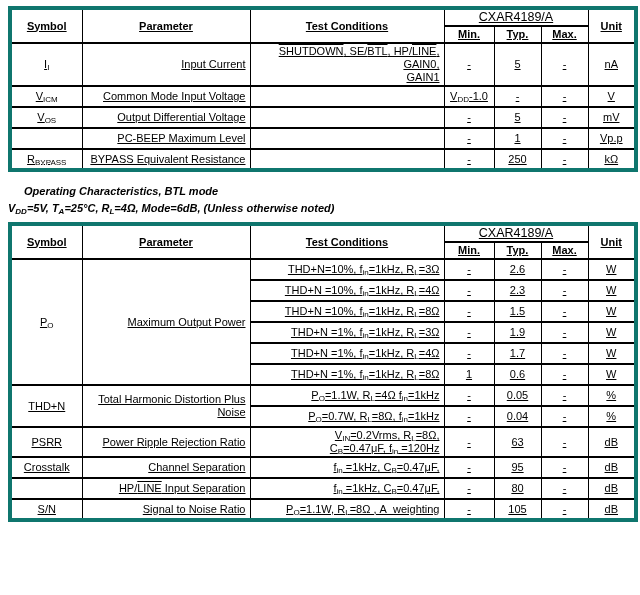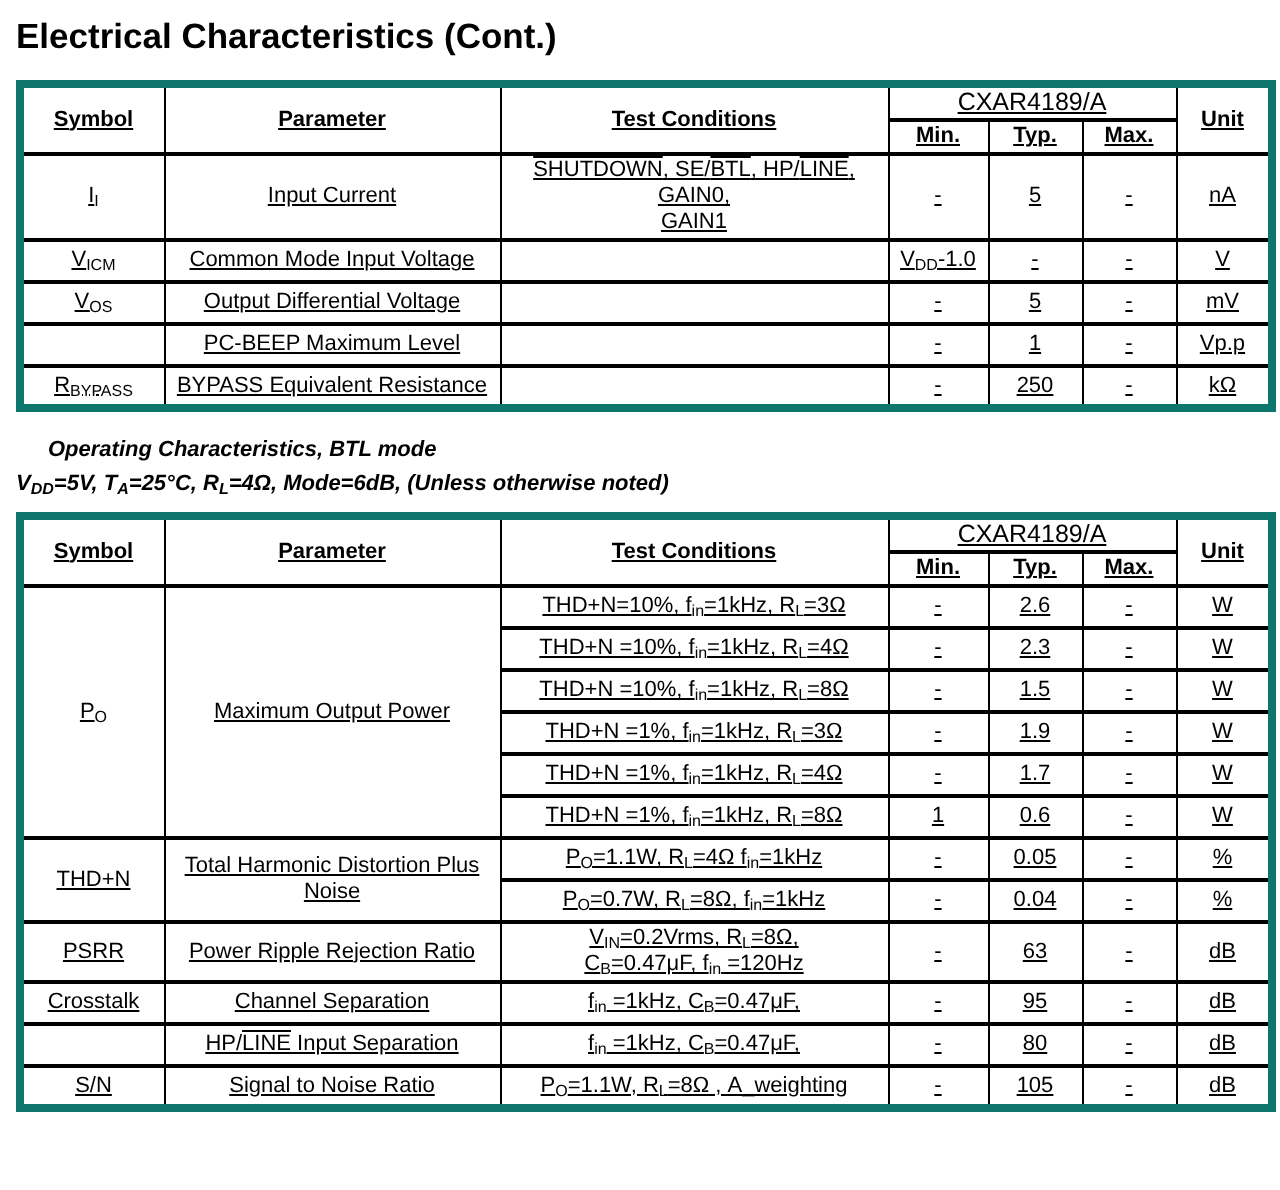--- a/index.html
+++ b/index.html
@@ -35,30 +35,29 @@
   th, td {
     border:1px solid #000;
     border-top-width:2px; border-bottom-width:2px;
     padding:1px 4px;
     font-size:11px; line-height:13px;
     text-align:center; vertical-align:middle;
     height:21px; overflow:hidden;
   }
   thead th { font-weight:bold; height:17px; padding:1px 2px; }
   thead th.c-dev { font-weight:normal; font-size:12.5px; }
-  tbody .c-parameter, tbody .c-test-conditions { text-align:center; }
+  tbody .c-parameter, tbody .c-test-conditions { text-align:right; }
   sub { font-size:8px; line-height:0; vertical-align:-2px; letter-spacing:0; }
   .ovl { text-decoration:overline; }
 </style>
 </head>
 <body>
 
 <div class="page">
 
-  <div class="title">Electrical Characteristics (Cont.)</div>
 
 
   <table>
     <colgroup>
       <col style="width:72px">
         <col style="width:168px">
         <col style="width:194px">
       <col style="width:50px">
         <col style="width:47px">
         <col style="width:47px">

